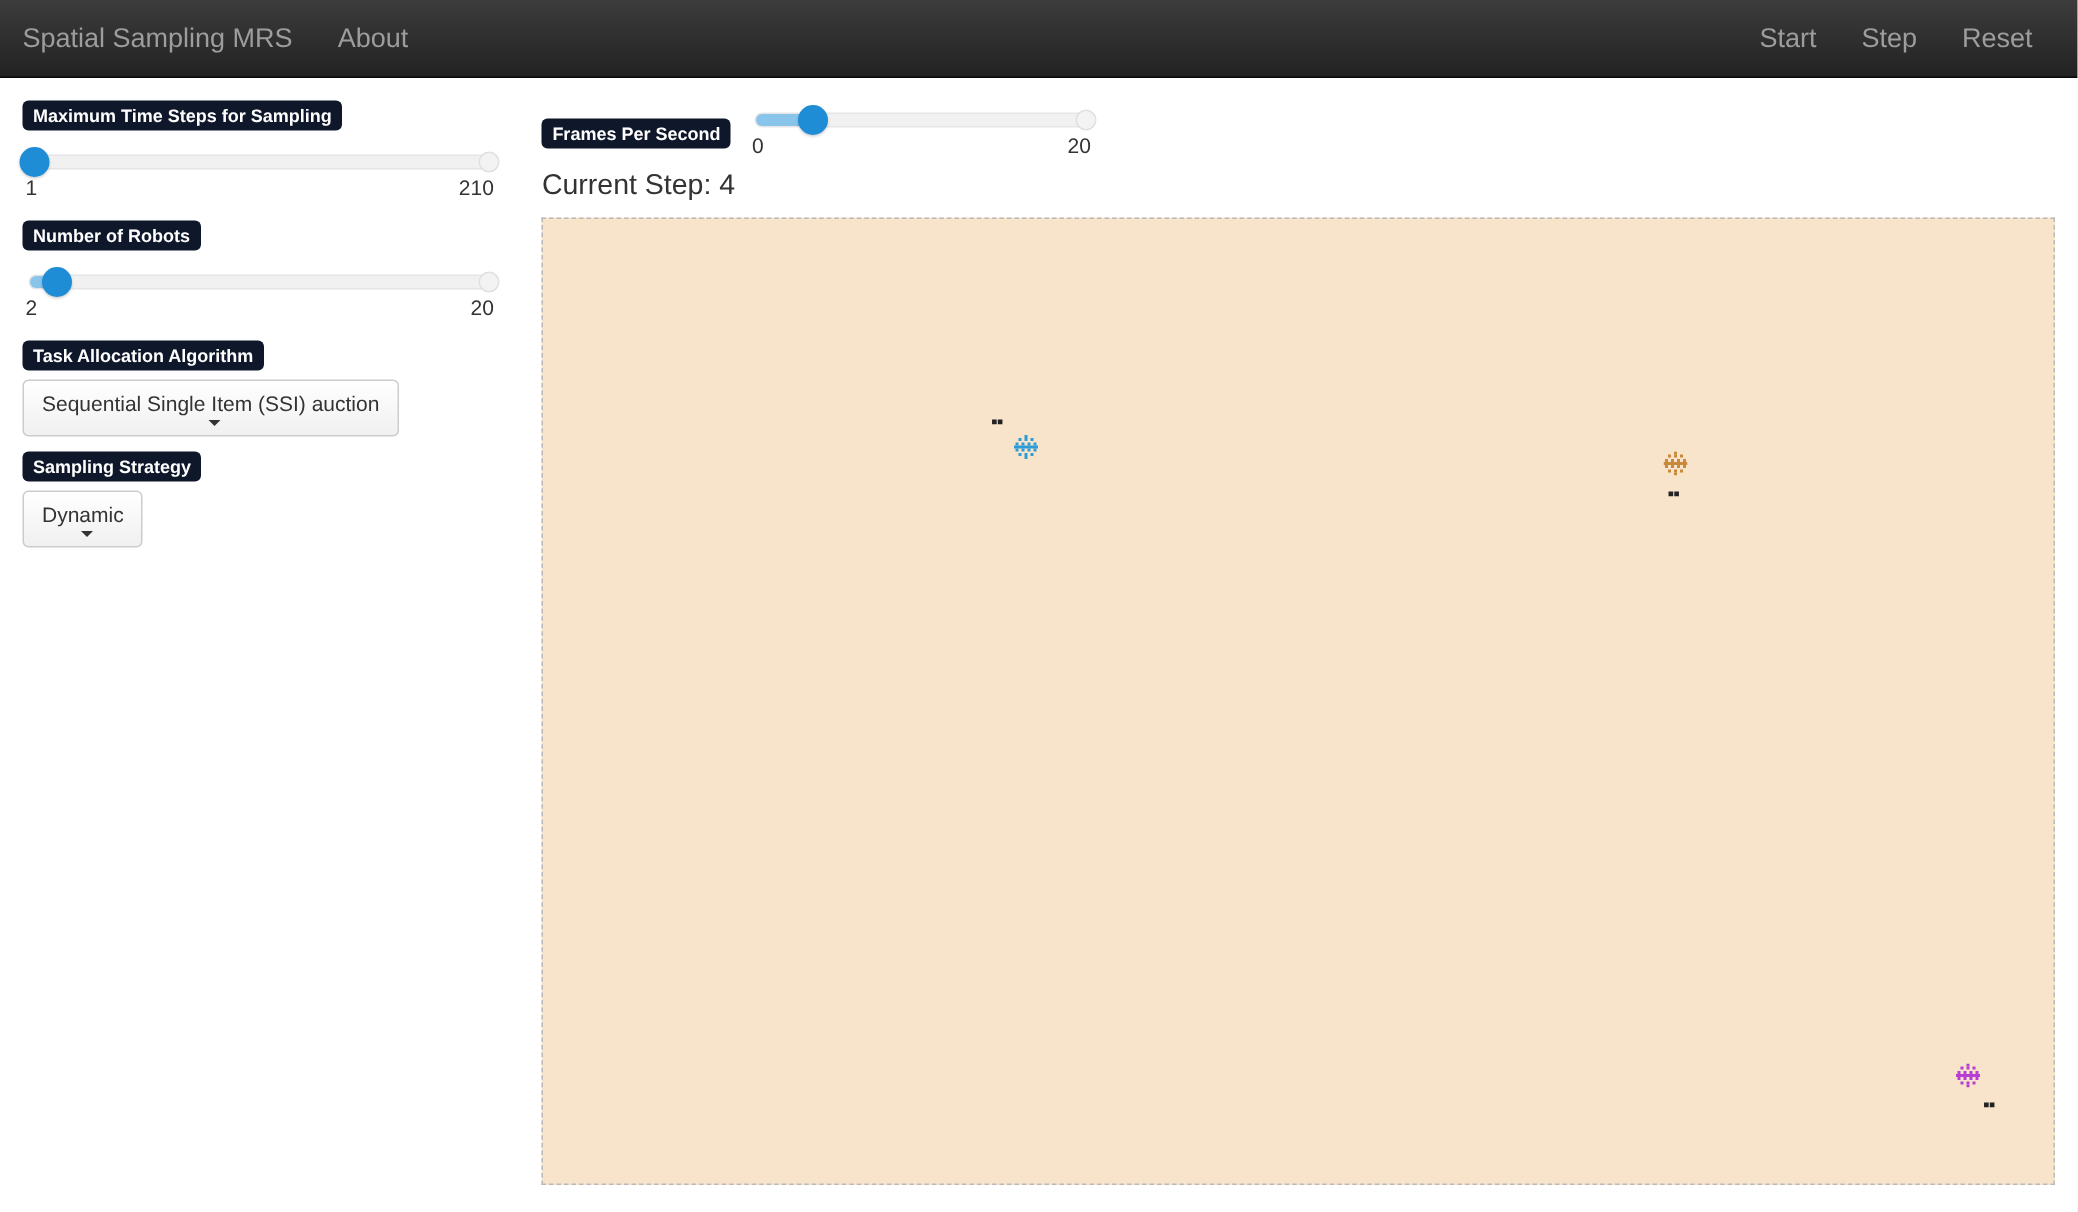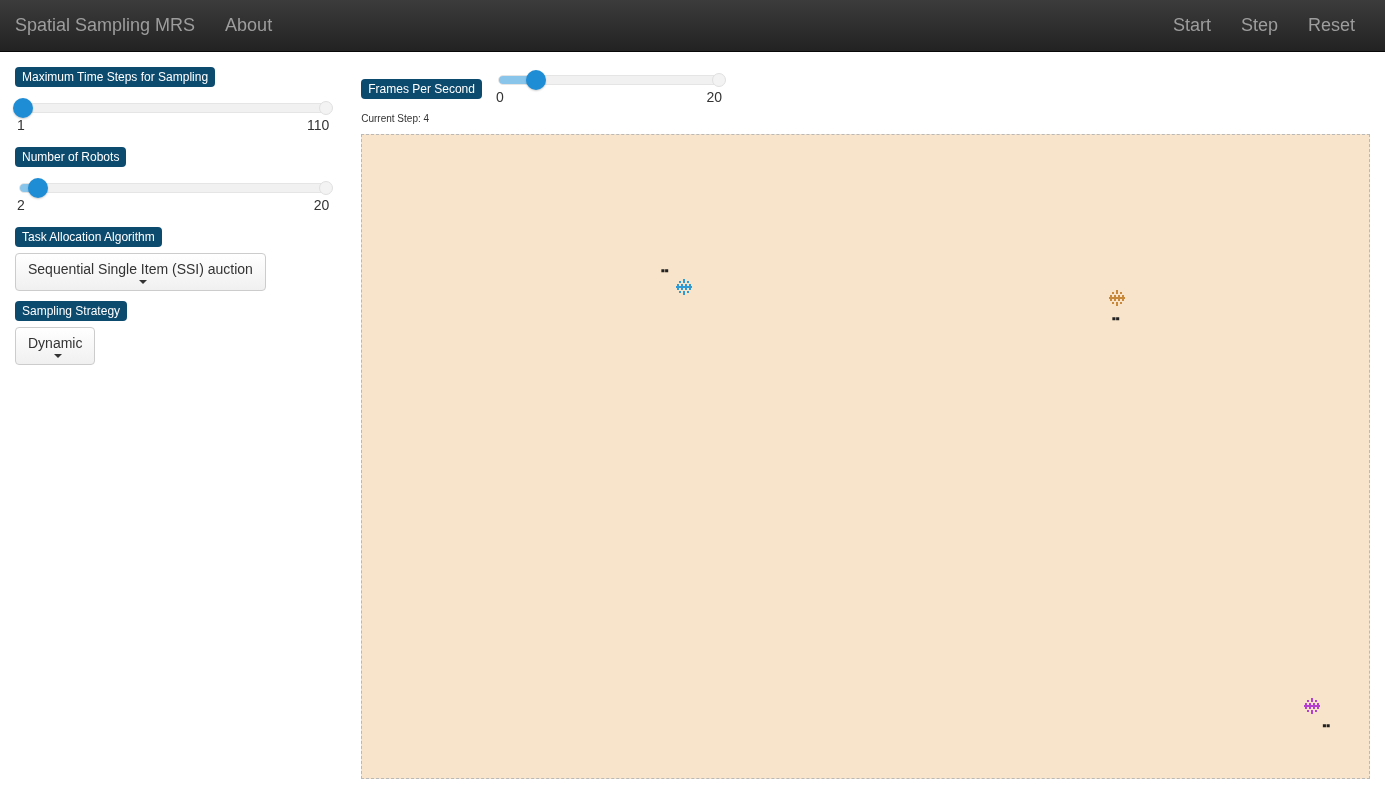--- a/index.html
+++ b/index.html
@@ -32,24 +32,24 @@
   }
 
   .container-fluid { padding:15px; }
   .row { display:flex; flex-wrap:wrap; margin-left:-15px; margin-right:-15px; }
   .col-sidebar { width:25%; padding:0 15px; }
   .col-main { width:75%; padding:0 15px; }
 
   
   .label-primary {
     display:inline-block;
-    background:#0c4a6e;
+    background:#0f172a;
     color:#fff;
     font-size:12px;
-    font-weight:400;
+    font-weight:700;
     padding:3px 7px;
     border-radius:4px;
     margin-bottom:6px;
   }
 
   
   .slider-wrap { margin-bottom:14px; }
   .slider-track {
     position:relative;
     height:10px;
@@ -91,21 +91,21 @@
     color:#333;
     margin-top:2px;
     padding:0 2px;
   }
 
   
   .fps-row { display:flex; align-items:flex-end; gap:12px; margin-bottom:8px; }
   .fps-slider-col { width:230px; }
   .fps-label-col { padding-top:12px; }
 
-  .current-step { font-size:10px; margin-bottom:10px; color:#333; }
+  .current-step { font-size:19px; margin-bottom:10px; color:#333; }
 
   
   .btn {
     display:inline-flex;
     align-items:center;
     background:#fff;
     background-image:linear-gradient(to bottom,#fff 0,#f0f0f0 100%);
     border:1px solid #ccc;
     border-radius:4px;
     color:#333;
@@ -183,21 +183,21 @@
 
       <div class="slider-wrap">
         <span class="label-primary">Maximum Time Steps for Sampling</span>
         <div class="slider-track">
           <div class="slider-fill" style="width:1%;"></div>
           <div class="slider-handle" style="left:1%;"></div>
           <div class="slider-end"></div>
         </div>
         <div class="slider-legend">
           <span>1</span>
-          <span>110</span>
+          <span>210</span>
         </div>
       </div>
 
       <div class="slider-wrap">
         <span class="label-primary">Number of Robots</span>
         <div class="slider-track">
           <div class="slider-fill" style="width:6%;"></div>
           <div class="slider-handle" style="left:6%;"></div>
           <div class="slider-end"></div>
         </div>

